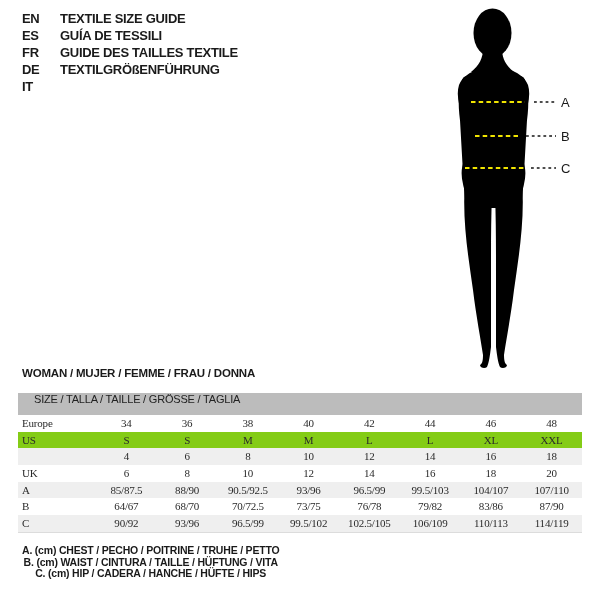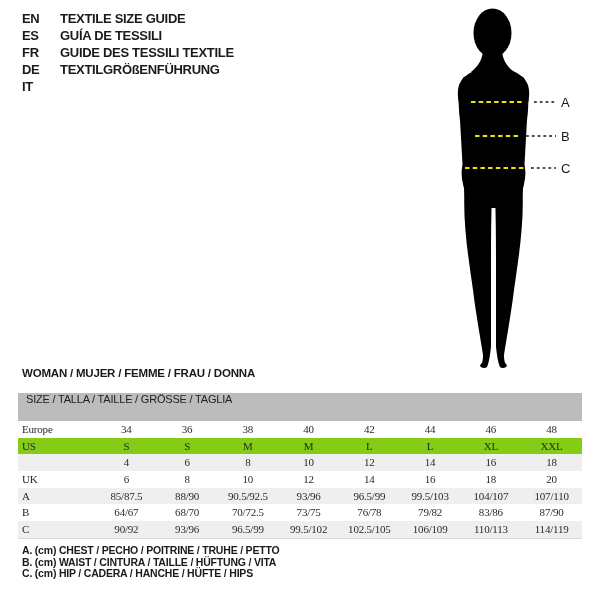--- a/index.html
+++ b/index.html
@@ -17,53 +17,53 @@
   
   .figure-wrap { position:absolute; left:425px; top:5px; width:175px; height:365px; }
   .figure-wrap svg text { font-family:"Liberation Sans", sans-serif; }
 
   
   .gender-heading { position:absolute; left:22px; top:367px; font-weight:bold; font-size:11.5px; letter-spacing:-0.2px; }
 
   
   .size-table { position:absolute; left:18px; top:393px; width:564px; color:#2a2a2a; }
   .thead {
-    height:28px; line-height:13px; background:#bcbcbc; color:#222;
-    font-size:11px; padding-left:8px; letter-spacing:-0.2px; box-sizing:border-box;
+    height:22px; line-height:13px; background:#bcbcbc; color:#222;
+    font-size:11px; padding-left:16px; letter-spacing:-0.2px; box-sizing:border-box;
   }
   .trow { display:grid; grid-template-columns:78px repeat(8, 1fr); height:16.7px; line-height:16.7px; }
   .trow.shaded { background:#efefef; }
   .tcell { text-align:center; font-size:11px; letter-spacing:-0.2px; white-space:nowrap; }
   .tcell.label { text-align:left; padding-left:4px; }
   .tbody { border-bottom:1px solid #dcdcdc;font-family:Liberation Serif, serif; }
 
   
   .legend { position:absolute; left:22px; top:545px; }
-  .legend-row { font-weight:bold; font-size:10.5px; line-height:11.5px; letter-spacing:-0.2px; white-space:nowrap; }
+  .legend-row { font-weight:bold; font-size:10.5px; line-height:11.5px; letter-spacing:-0.2px; white-space:nowrap;text-align:center; }
 </style>
 </head>
 <body>
 
 <div class="canvas">
 
   <div class="lang-list">
 
       <div class="lang-row">
         <span class="lang-code">EN</span>
         <span class="lang-title">TEXTILE SIZE GUIDE</span>
       </div>
 
       <div class="lang-row">
         <span class="lang-code">ES</span>
         <span class="lang-title">GUÍA DE TESSILI</span>
       </div>
 
       <div class="lang-row">
         <span class="lang-code">FR</span>
-        <span class="lang-title">GUIDE DES TESSILI TEXTILE</span>
+        <span class="lang-title">GUIDE DES TAILLES TEXTILE</span>
       </div>
 
       <div class="lang-row">
         <span class="lang-code">DE</span>
         <span class="lang-title">TEXTILGRÖßENFÜHRUNG</span>
       </div>
 
       <div class="lang-row">
         <span class="lang-code">IT</span>
       </div>

